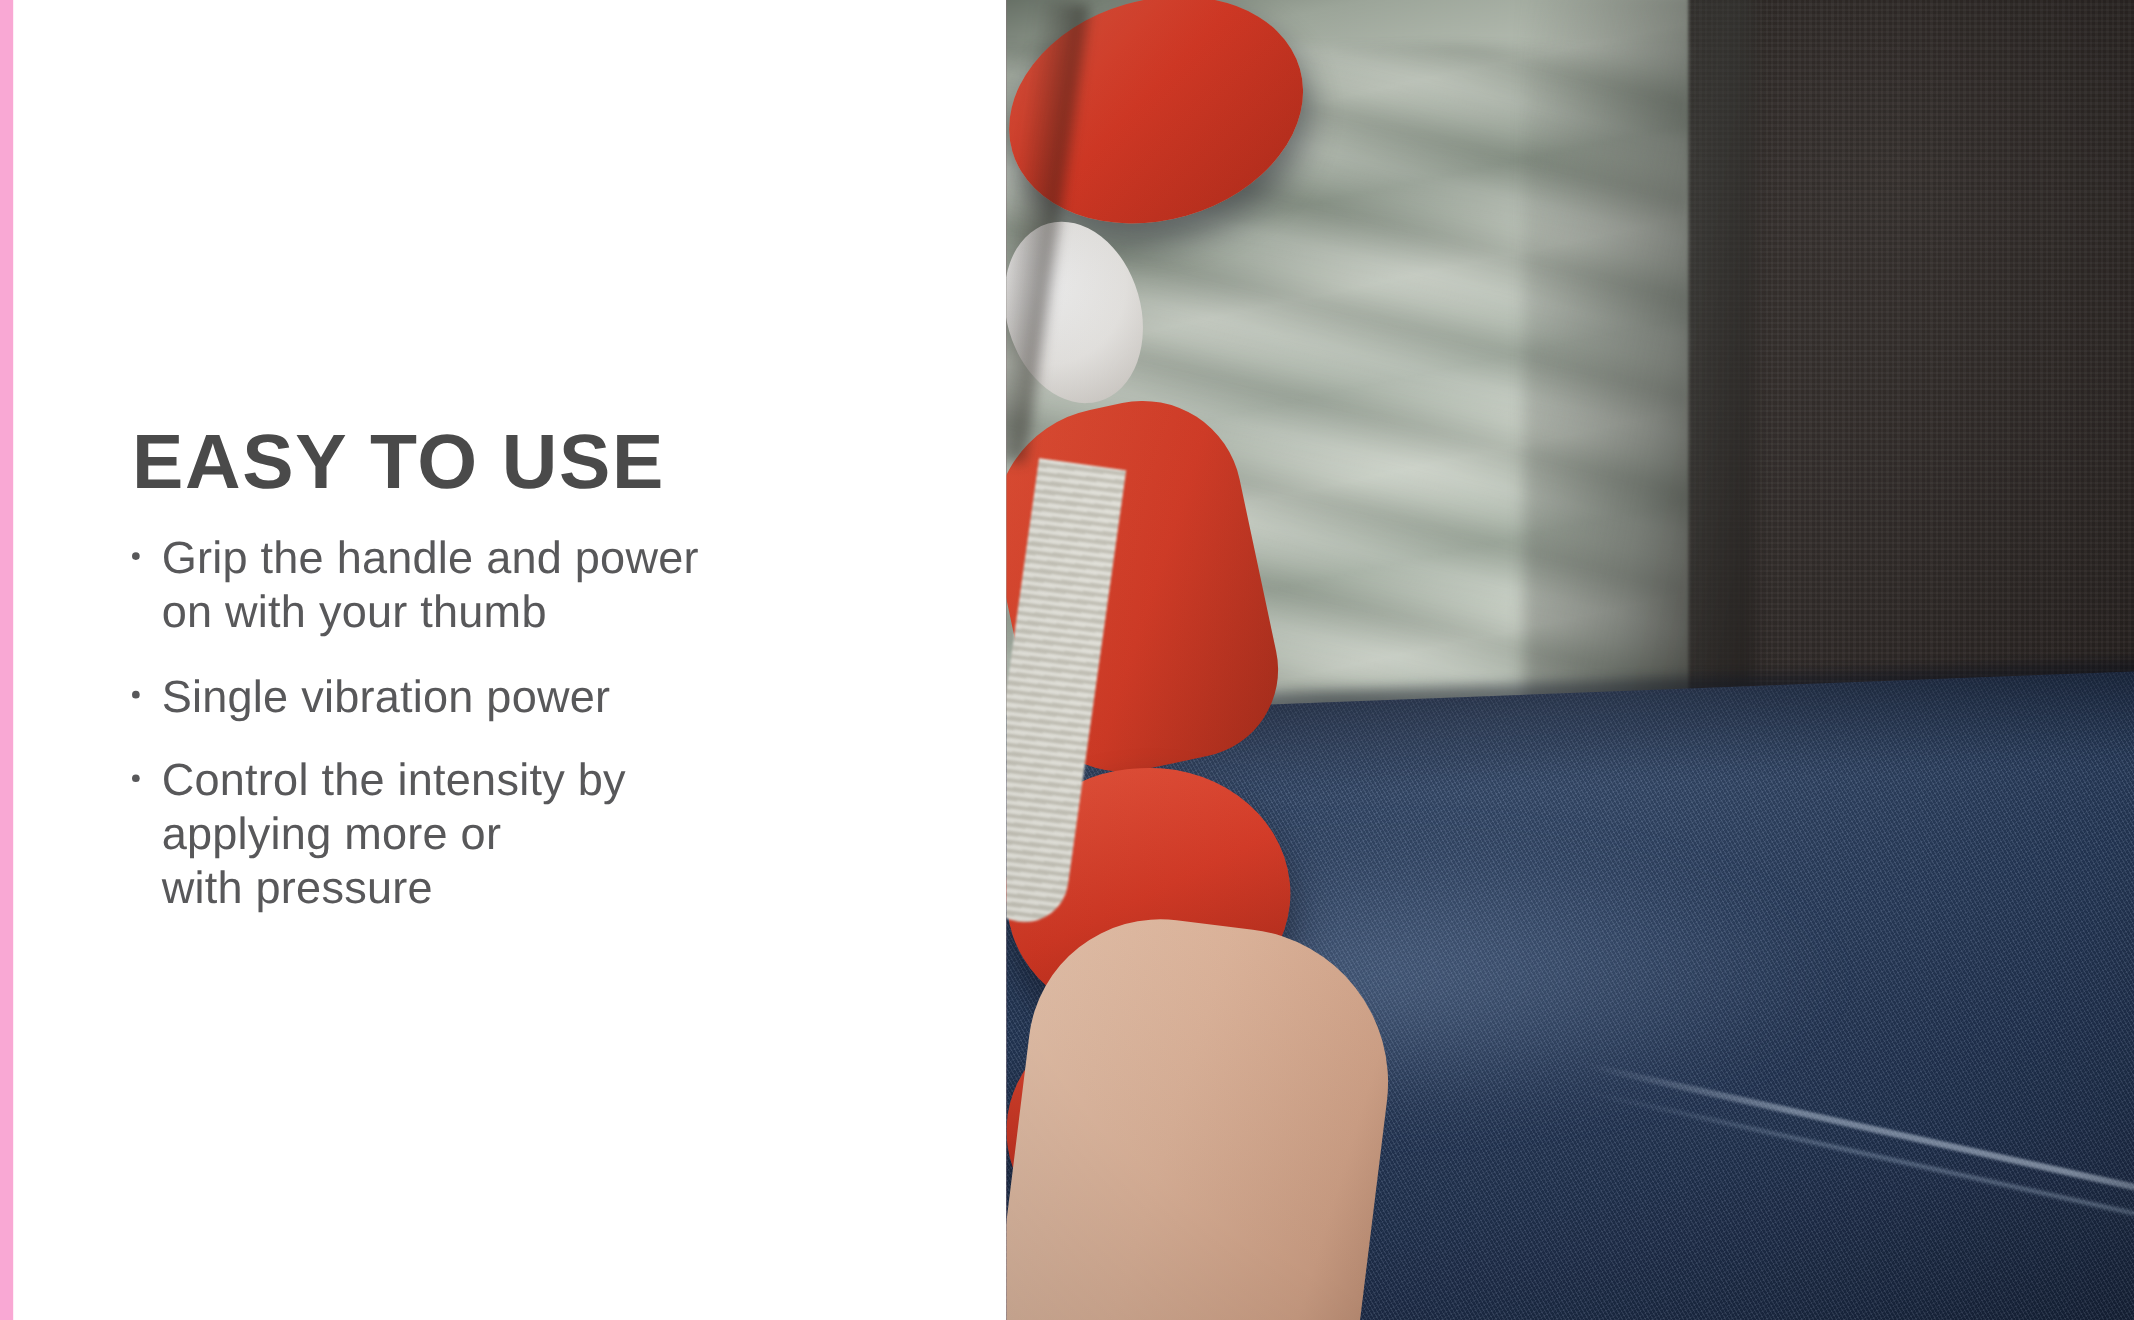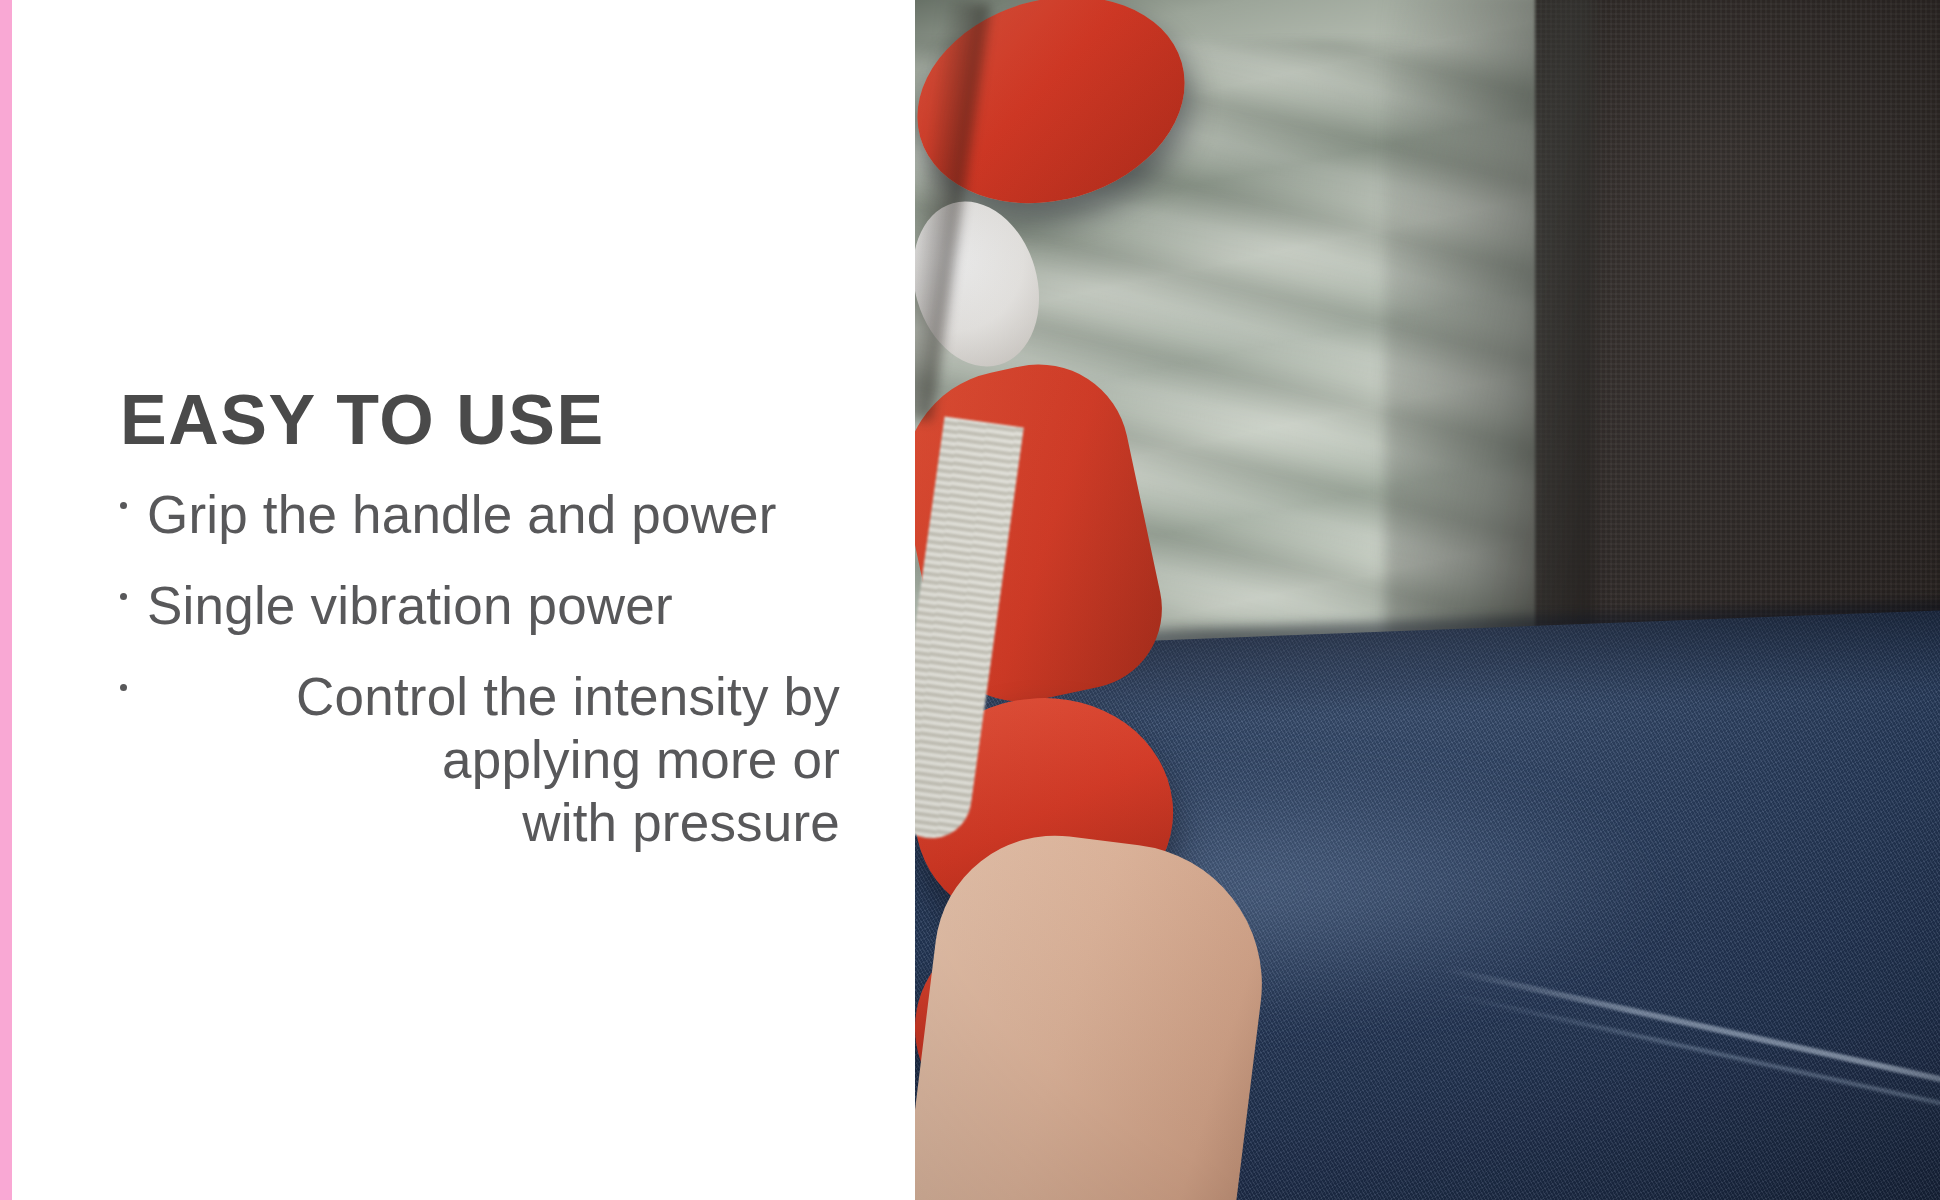--- a/index.html
+++ b/index.html
@@ -47,25 +47,25 @@
     margin: 0;
     padding: 0;
   }
   .bullet-item {
     position: relative;
     padding-left: 27px;
     margin-bottom: 28px;
     color: #58585a;
     font-family: "Liberation Sans", sans-serif;
     font-weight: normal;
-    font-size: 53px;
+    font-size: 41px;
     line-height: 1.19;
     letter-spacing: 0.2px;
   }
-  .bullet-item:last-child { margin-bottom: 0; text-align: right; }
+  .bullet-item:last-child { margin-bottom: 0; }
   .bullet-dot {
     position: absolute;
     left: 0px;
     top: 19px;
     width: 7px; height: 7px;
     border-radius: 50%;
     background: #58585a;
   }
   .bullet-line { display: block; white-space: nowrap; }
 
@@ -245,20 +245,21 @@
   <div class="text-panel">
     <div class="text-block">
 
       <h1 class="headline">EASY TO USE</h1>
 
       <ul class="bullet-list">
 
         <li class="bullet-item">
           <span class="bullet-dot"></span>
           <span class="bullet-line">Grip the handle and power</span>
+          <span class="bullet-line">on with your thumb</span>
         </li>
 
         <li class="bullet-item">
           <span class="bullet-dot"></span>
           <span class="bullet-line">Single vibration power</span>
         </li>
 
         <li class="bullet-item">
           <span class="bullet-dot"></span>
           <span class="bullet-line">Control the intensity by</span>

